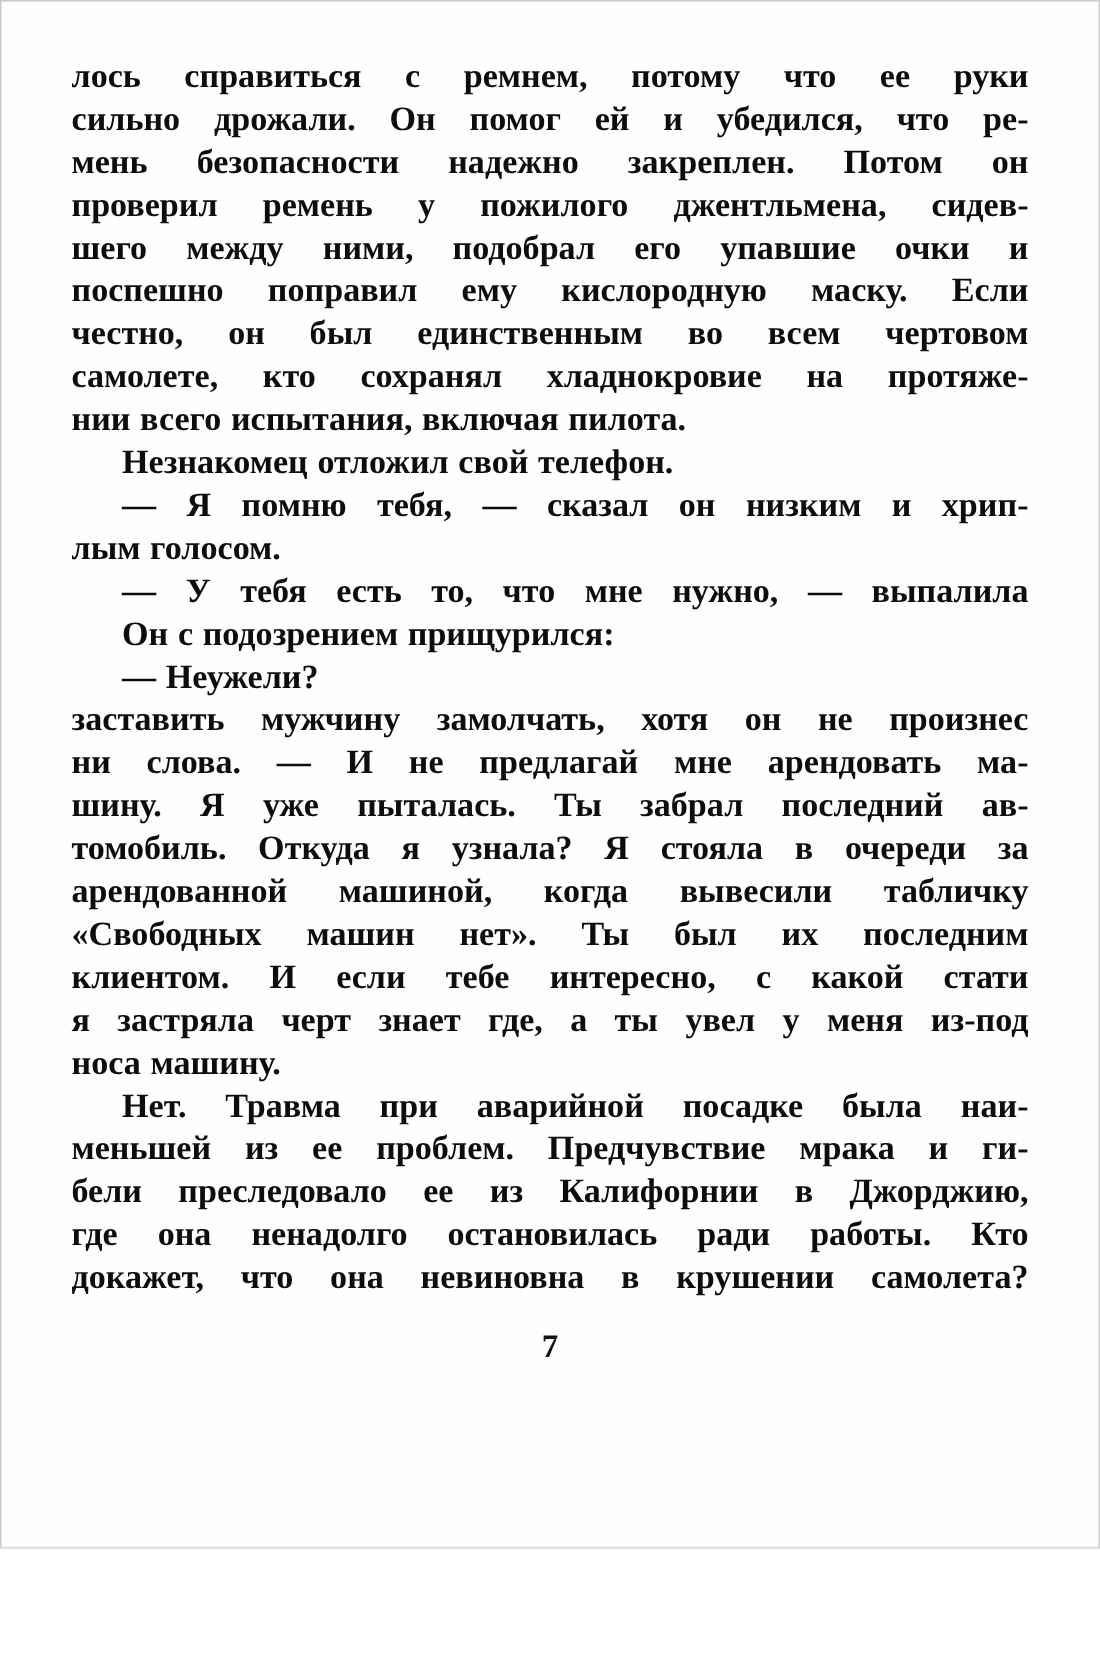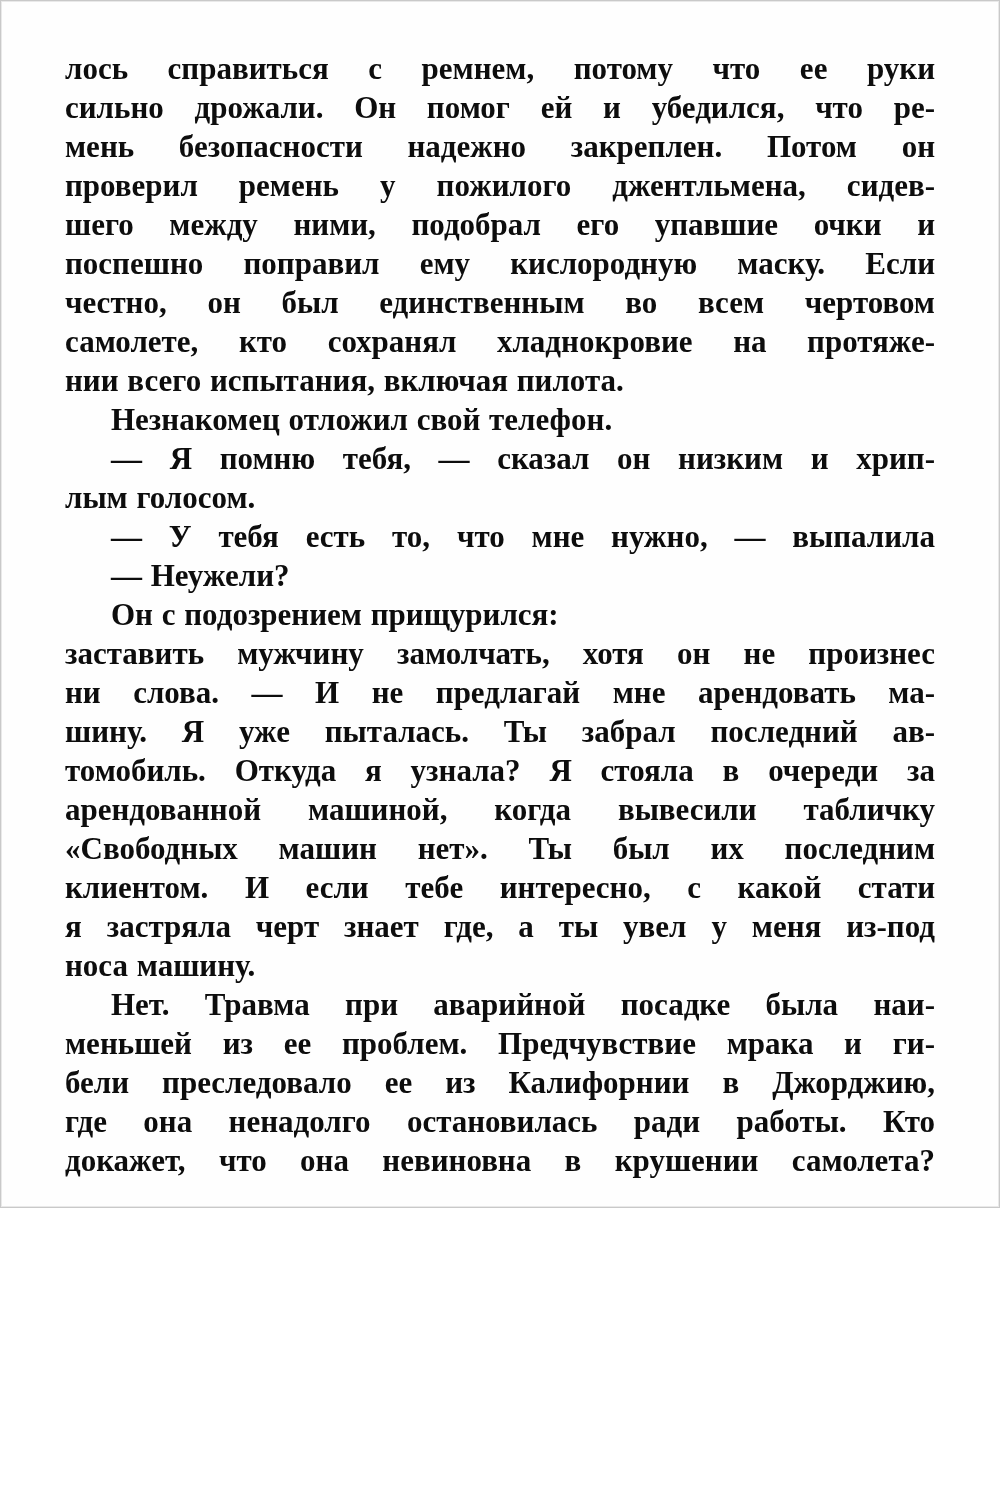--- a/index.html
+++ b/index.html
@@ -3,21 +3,21 @@
 <meta charset="utf-8">
 <style>
   html, body {
     margin: 0;
     padding: 0;
     background: #ffffff;
   }
   .sheet {
     position: relative;
     width: 1000px;
-    height: 1208px;
+    height: 1408px;
     background: #fefefe;
     box-sizing: border-box;
     border: 1px solid #c9c9c9;
     box-shadow: inset 0 0 0 1px #e9e9e9;
     padding: 48px 64px 0 64px;
     font-family: "Liberation Serif", "DejaVu Serif", serif;
     color: #0d0d0d;
     overflow: hidden;
   }
   .page-text {
@@ -66,24 +66,24 @@
         <div class="line indent flush">Незнакомец отложил свой телефон.</div>
       </div>
       <div class="paragraph">
         <div class="line indent">— Я помню тебя, — сказал он низким и хрип-</div>
         <div class="line flush">лым голосом.</div>
       </div>
       <div class="paragraph">
         <div class="line indent">— У тебя есть то, что мне нужно, — выпалила</div>
       </div>
       <div class="paragraph">
-        <div class="line indent flush">— Неужели?</div>
+        <div class="line indent flush">Он с подозрением прищурился:</div>
       </div>
       <div class="paragraph">
-        <div class="line indent flush">Он с подозрением прищурился:</div>
+        <div class="line indent flush">— Неужели?</div>
       </div>
       <div class="paragraph">
         <div class="line">заставить мужчину замолчать, хотя он не произнес</div>
         <div class="line">ни слова. — И не предлагай мне арендовать ма-</div>
         <div class="line">шину. Я уже пыталась. Ты забрал последний ав-</div>
         <div class="line">томобиль. Откуда я узнала? Я стояла в очереди за</div>
         <div class="line">арендованной машиной, когда вывесили табличку</div>
         <div class="line">«Свободных машин нет». Ты был их последним</div>
         <div class="line">клиентом. И если тебе интересно, с какой стати</div>
         <div class="line">я застряла черт знает где, а ты увел у меня из-под</div>

